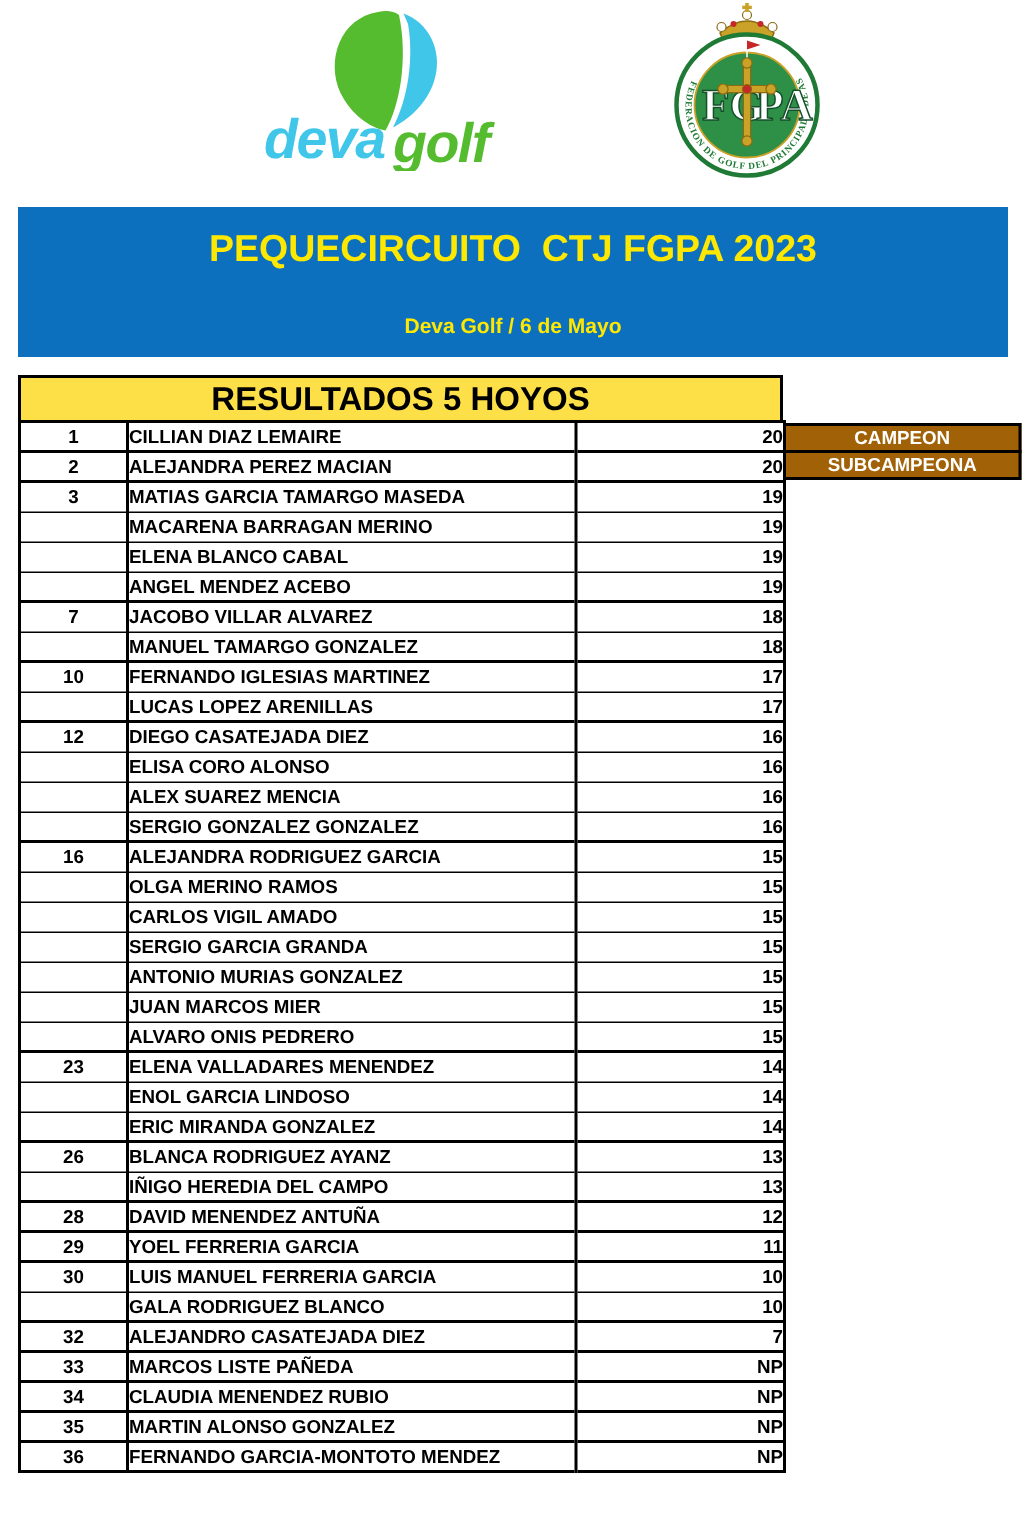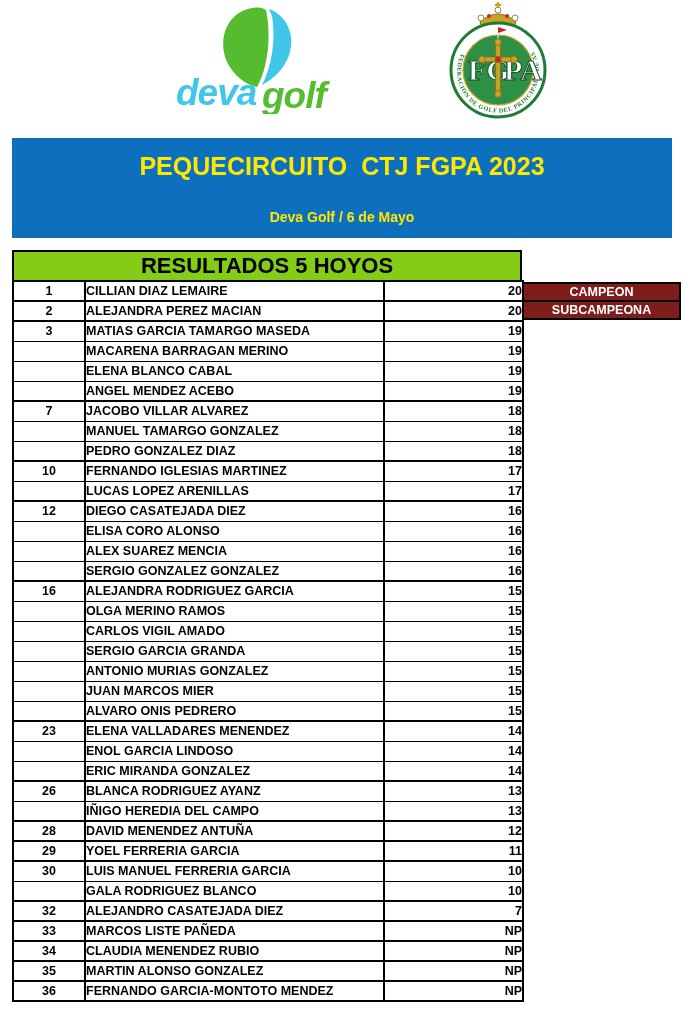--- a/index.html
+++ b/index.html
@@ -12,39 +12,39 @@
 
   
   .banner{position:absolute;left:12px;top:138px;width:660px;height:100px;
           background:#0D70BE;display:flex;flex-direction:column;align-items:center;
           justify-content:center;gap:28px;}
   .banner .title{color:#FFE800;font-weight:bold;font-size:25px;white-space:pre;letter-spacing:0px;}
   .banner .subtitle{color:#FFE800;font-weight:bold;font-size:14px;white-space:pre;}
 
   
   .results-header{position:absolute;left:12px;top:250px;width:510px;height:32px;
-          box-sizing:border-box;border:2px solid #000;background:#84cc16;
+          box-sizing:border-box;border:2px solid #000;background:#fde047;
           display:flex;align-items:center;justify-content:center;
           font-weight:bold;font-size:22px;color:#000;letter-spacing:0px;}
 
   
   table.results{position:absolute;left:12px;top:280px;width:510px;
           border-collapse:collapse;table-layout:fixed;border:2px solid #000;}
   table.results td{height:20px;padding:0;border:2px solid #000;border-top:1px solid #000;
           border-bottom:1px solid #000;font-weight:bold;font-size:12.5px;color:#000;
           white-space:nowrap;overflow:hidden;box-sizing:border-box;}
   table.results tr.gs > td{border-top-width:2px;}
   td.pos{text-align:center;}
   td.name{padding-left:4px;text-align:left;}
   td.score{text-align:right;}
   col.c-pos{width:72px;} col.c-name{width:299px;} col.c-score{width:139px;}
 
   
   .award-column{position:absolute;left:522px;top:282px;width:159px;}
-  .award{height:20px;box-sizing:border-box;border:2px solid #000;background:#7f1d1d;
+  .award{height:20px;box-sizing:border-box;border:2px solid #000;background:#a16207;
          color:#fff;font-weight:bold;font-size:12.5px;display:flex;align-items:center;
          justify-content:center;white-space:nowrap;}
   .award + .award{margin-top:-2px;text-align:right;}
 </style>
 </head>
 <body>
 
 <div class="page">
 
   <svg class="deva-logo" viewBox="0 0 175 110">
@@ -142,25 +142,20 @@
         <tr class="gs">
           <td class="pos">7</td>
           <td class="name">JACOBO VILLAR ALVAREZ</td>
           <td class="score">18</td>
         </tr>
         <tr>
           <td class="pos"></td>
           <td class="name">MANUEL TAMARGO GONZALEZ</td>
           <td class="score">18</td>
         </tr>
-        <tr>
-          <td class="pos"></td>
-          <td class="name">PEDRO GONZALEZ DIAZ</td>
-          <td class="score">18</td>
-        </tr>
         <tr class="gs">
           <td class="pos">10</td>
           <td class="name">FERNANDO IGLESIAS MARTINEZ</td>
           <td class="score">17</td>
         </tr>
         <tr>
           <td class="pos"></td>
           <td class="name">LUCAS LOPEZ ARENILLAS</td>
           <td class="score">17</td>
         </tr>

